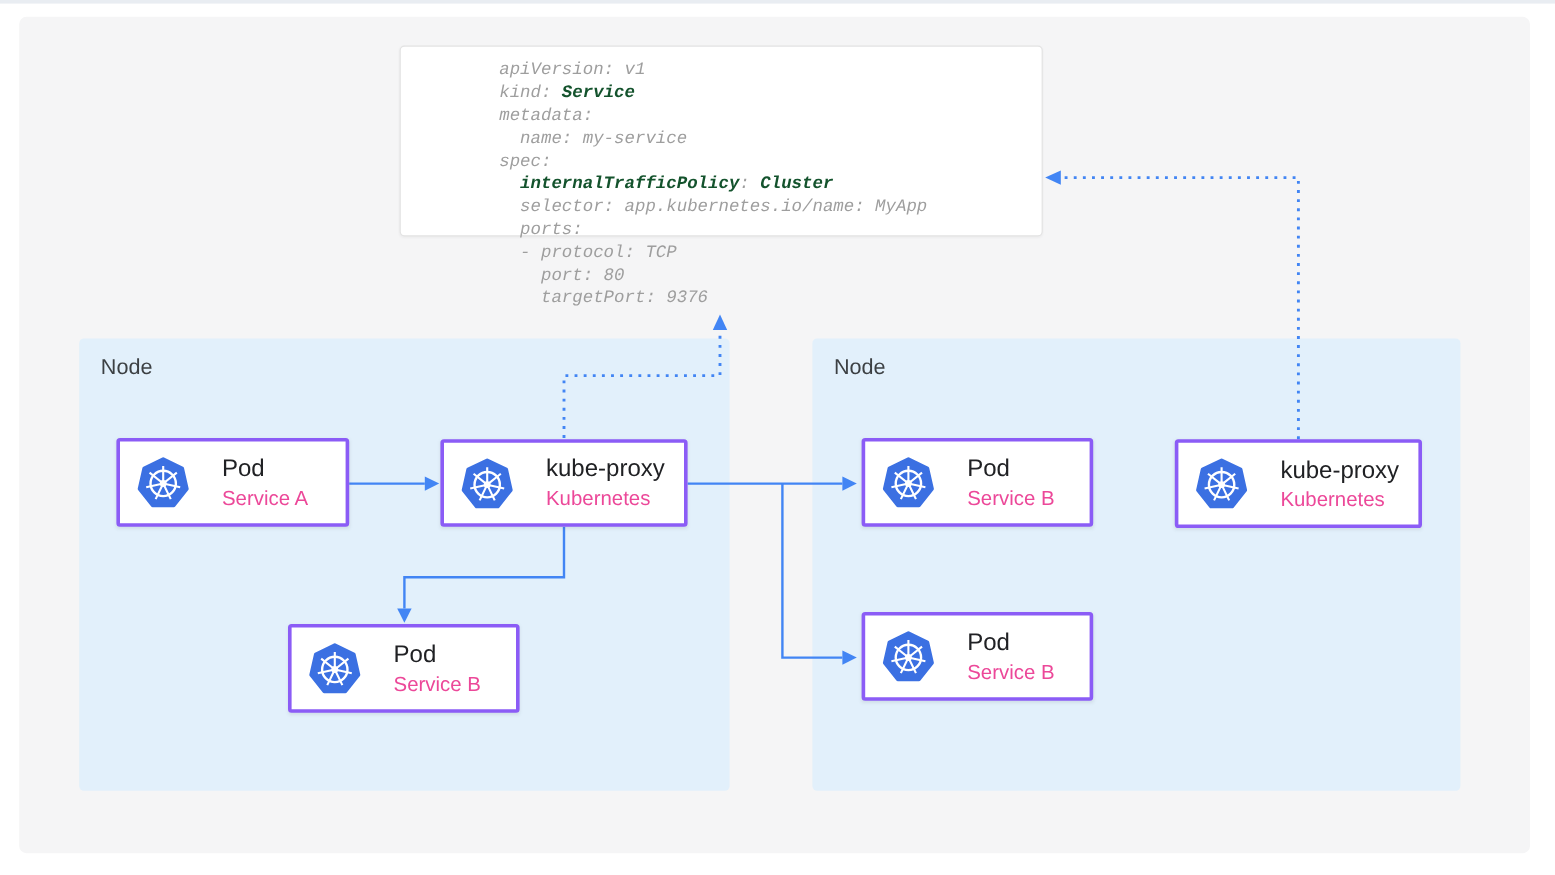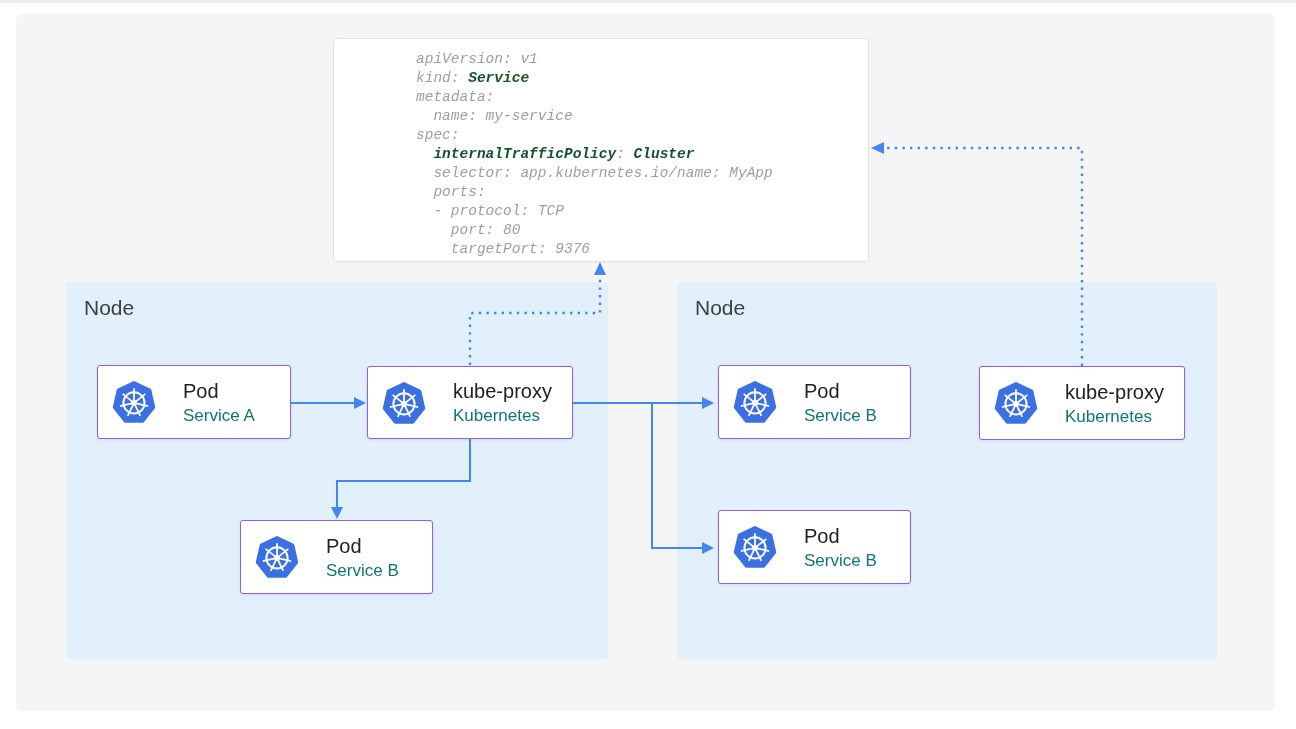--- a/index.html
+++ b/index.html
@@ -2,42 +2,42 @@
 <html><head>
 <meta charset="utf-8">
 <style>
   html,body{margin:0;padding:0;background:#ffffff;}
   body{font-family:"Liberation Sans", sans-serif;}
   .viewport{position:relative;width:1296px;height:729px;background:#ffffff;overflow:hidden;}
   .top-strip{position:absolute;left:0;top:0;width:1296px;height:3px;background:#e9edf2;}
   .canvas{position:absolute;left:16px;top:14px;width:1259px;height:697px;background:#f5f5f6;border-radius:6px;}
 
   
-  .yaml-panel{position:absolute;left:333px;top:38px;width:536px;height:224px;background:#ffffff;
+  .yaml-panel{position:absolute;left:333px;top:38px;width:536px;height:159px;background:#ffffff;
               border:1px solid #e3e3e3;border-radius:4px;box-sizing:border-box;
               box-shadow:0 1px 2px rgba(0,0,0,0.04);text-decoration:underline;}
   .yaml-code{position:absolute;left:82px;top:11px;right:8px;
              font-family:"Liberation Mono", monospace;font-style:italic;
              font-size:14.5px;line-height:19px;color:#9e9e9e;white-space:pre;}
   .yaml-code .b{font-weight:bold;color:#14532d;}
 
   
   .node{position:absolute;top:282px;height:377px;background:#e2f0fb;border-radius:4px;}
   .node-left{left:66px;width:542px;}
   .node-right{left:677px;width:540px;}
-  .node-label{position:absolute;left:18px;top:14px;font-size:21px;color:#3c4043;}
+  .node-label{position:absolute;left:18px;top:14px;font-size:18px;color:#3c4043;}
 
   
-  .card{position:absolute;background:#ffffff;border:1px solid #8b5cf6;border-radius:3px;
+  .card{position:absolute;background:#ffffff;border:3px solid #8b5cf6;border-radius:3px;
         box-sizing:border-box;box-shadow:0 1px 3px rgba(60,64,67,0.10);
         display:flex;align-items:center;}
   .card .icon{flex:0 0 auto;margin-left:14px;width:44px;height:44px;}
   .card .txt{margin-left:27px;display:flex;flex-direction:column;}
   .card .title{font-size:20px;color:#202124;line-height:24px;}
-  .card .subtitle{font-size:17px;color:#0f766e;line-height:21px;margin-top:2px;}
+  .card .subtitle{font-size:17px;color:#ec4899;line-height:21px;margin-top:2px;}
 
   .card-pod-a{left:97px;top:365px;width:194px;height:74px;}
   .card-kp-l{left:367px;top:366px;width:206px;height:73px;}
   .card-pod-b-l{left:240px;top:520px;width:193px;height:74px;}
   .card-pod-b-rt{left:718px;top:365px;width:193px;height:74px;}
   .card-pod-b-rb{left:718px;top:510px;width:193px;height:74px;}
   .card-kp-r{left:979px;top:366px;width:206px;height:74px;}
 
   .connector-layer{position:absolute;left:0;top:0;width:1296px;height:729px;pointer-events:none;}
 </style>

